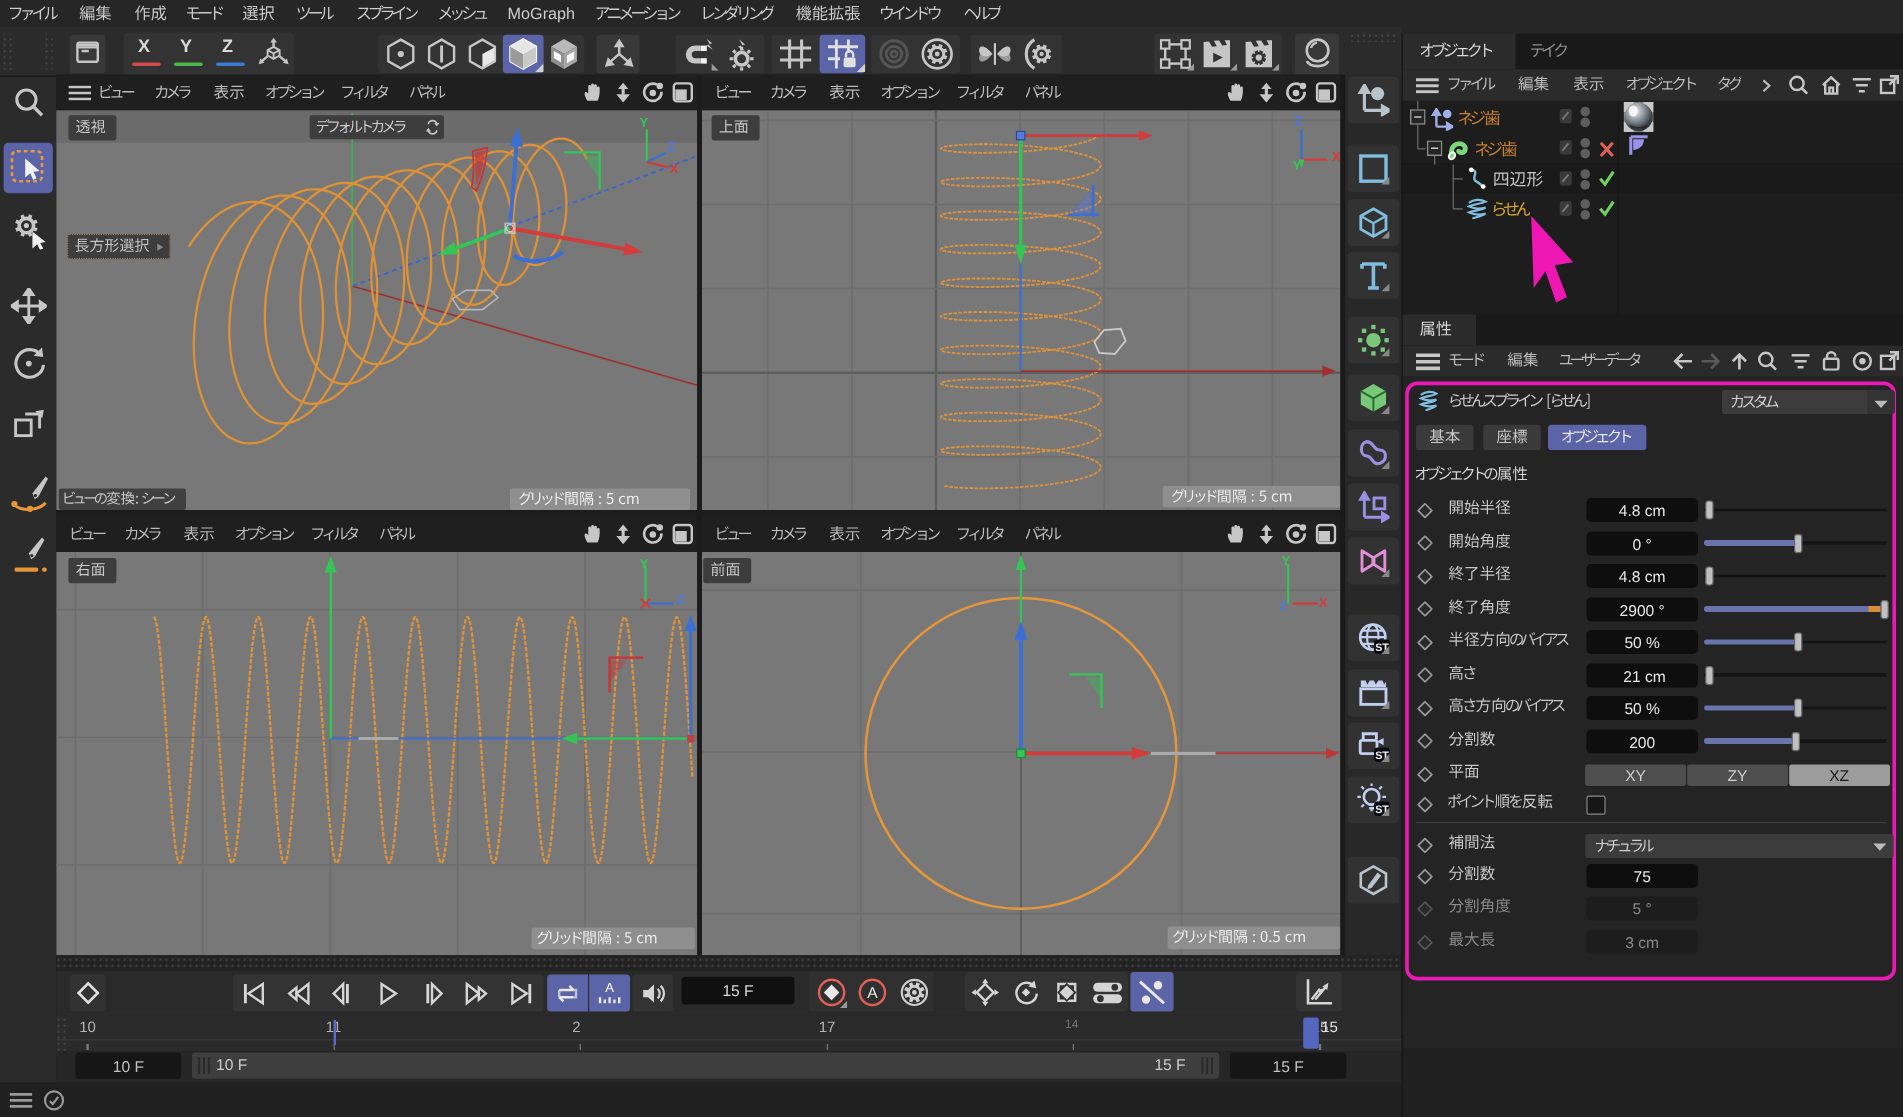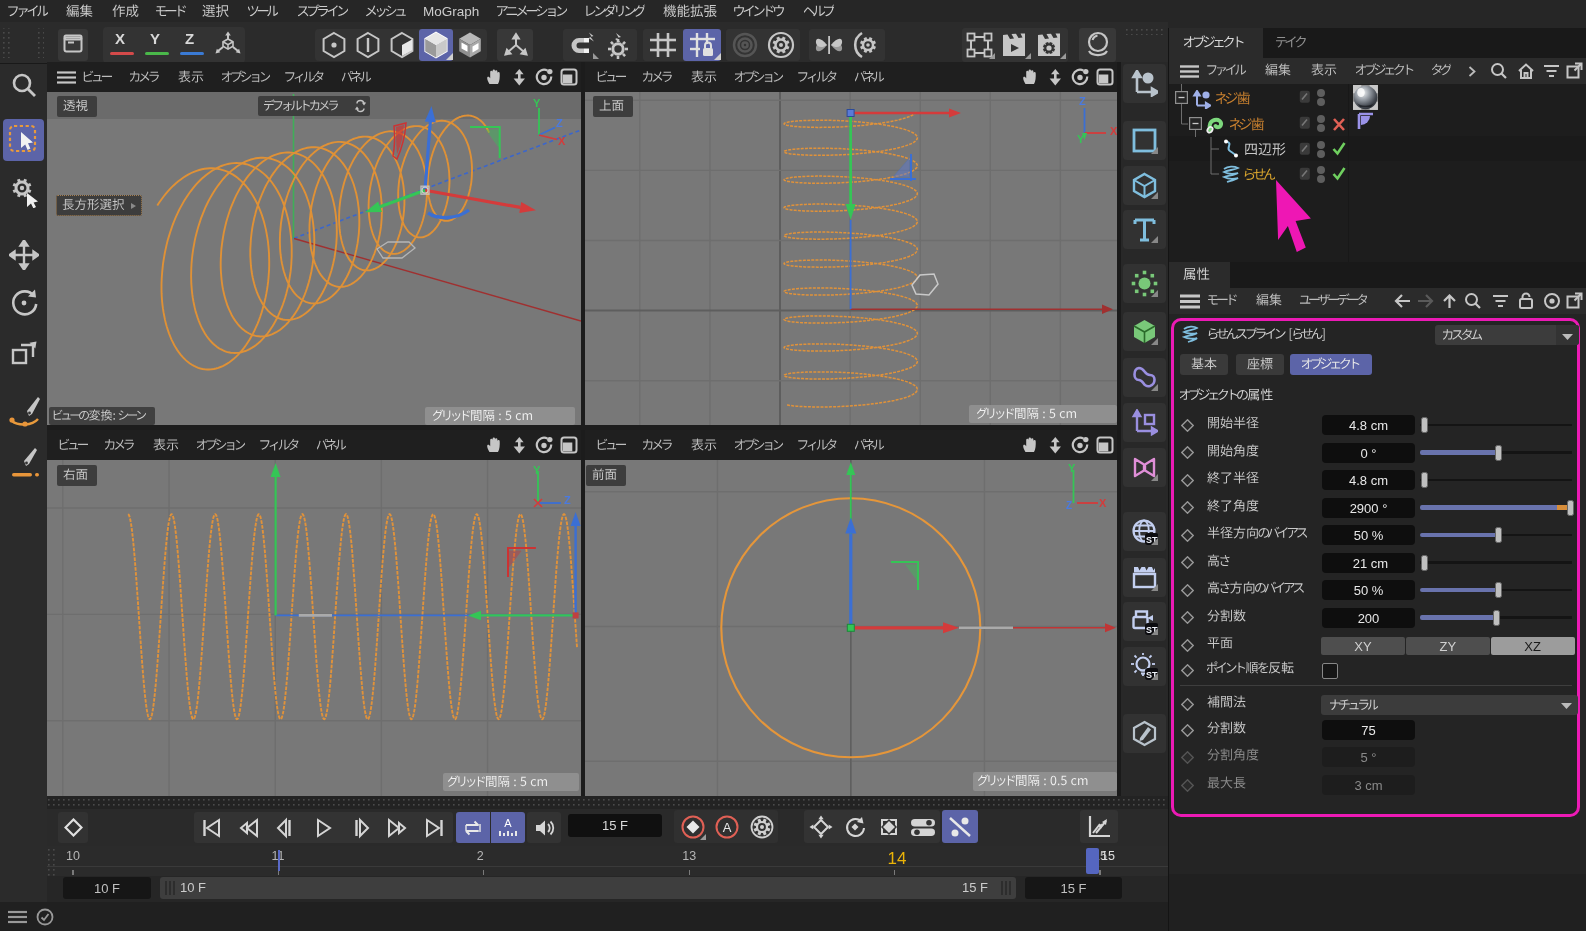--- a/index.html
+++ b/index.html
@@ -1574,23 +1574,23 @@
     <div style="position:absolute;left:47px;top:866px;width:1121px;height:1px;background:#3a3a3a;"></div>
     <svg style="position:absolute;left:47px;top:848px;" width="9" height="50" viewBox="0 0 9 50">
       <rect width="9" height="50" fill="url(#dots1)"></rect>
     </svg>
     <div style="position:absolute;left:66.0px;top:849px;font-size:12.5px;color:#b5b5b5;white-space:pre;">10</div>
     <div style="position:absolute;left:72.4px;top:870px;width:1.2px;height:5px;background:#7a7a7a;"></div>
     <div style="position:absolute;left:271.4px;top:849px;font-size:12.5px;color:#b5b5b5;white-space:pre;">11</div>
     <div style="position:absolute;left:277.79999999999995px;top:870px;width:1.2px;height:5px;background:#7a7a7a;"></div>
     <div style="position:absolute;left:476.8px;top:849px;font-size:12.5px;color:#b5b5b5;white-space:pre;">2</div>
     <div style="position:absolute;left:483.2px;top:870px;width:1.2px;height:5px;background:#7a7a7a;"></div>
-    <div style="position:absolute;left:682.2px;top:849px;font-size:12.5px;color:#b5b5b5;white-space:pre;">13</div>
+    <div style="position:absolute;left:682.2px;top:849px;font-size:12.5px;color:#b5b5b5;white-space:pre;">17</div>
     <div style="position:absolute;left:688.6px;top:870px;width:1.2px;height:5px;background:#7a7a7a;"></div>
-    <div style="position:absolute;left:887.6px;top:849px;font-size:17px;color:#eab308;white-space:pre;">14</div>
+    <div style="position:absolute;left:887.6px;top:849px;font-size:10px;color:#737373;white-space:pre;">14</div>
     <div style="position:absolute;left:894.0px;top:870px;width:1.2px;height:5px;background:#7a7a7a;"></div>
     <div style="position:absolute;left:1093.0px;top:849px;font-size:12.5px;color:#b5b5b5;white-space:pre;">15</div>
     <div style="position:absolute;left:1099.4px;top:870px;width:1.2px;height:5px;background:#7a7a7a;"></div>
     <div style="position:absolute;left:277.5px;top:850px;width:2px;height:21px;background:#5a6ac8;"></div>
     <div style="position:absolute;left:1086px;top:848px;width:13px;height:26px;background:#5566c0;border-radius:2px;"></div>
     <div style="position:absolute;left:1101px;top:849px;font-size:12.5px;color:#e0e0e0;white-space:pre;">15</div>
     <div style="position:absolute;left:47px;top:876px;width:1121px;height:26px;background:#262626;"></div>
     <div style="position:absolute;left:63px;top:877px;width:88px;height:22px;background:#161616;border-radius:3px;"></div>
     <div style="position:absolute;left:63px;top:881px;width:88px;text-align:center;font-size:13px;color:#c0c0c0;white-space:pre;">10 F</div>
     <div style="position:absolute;left:160px;top:877px;width:856px;height:22px;background:#3e3e3e;border-radius:3px;"></div>

